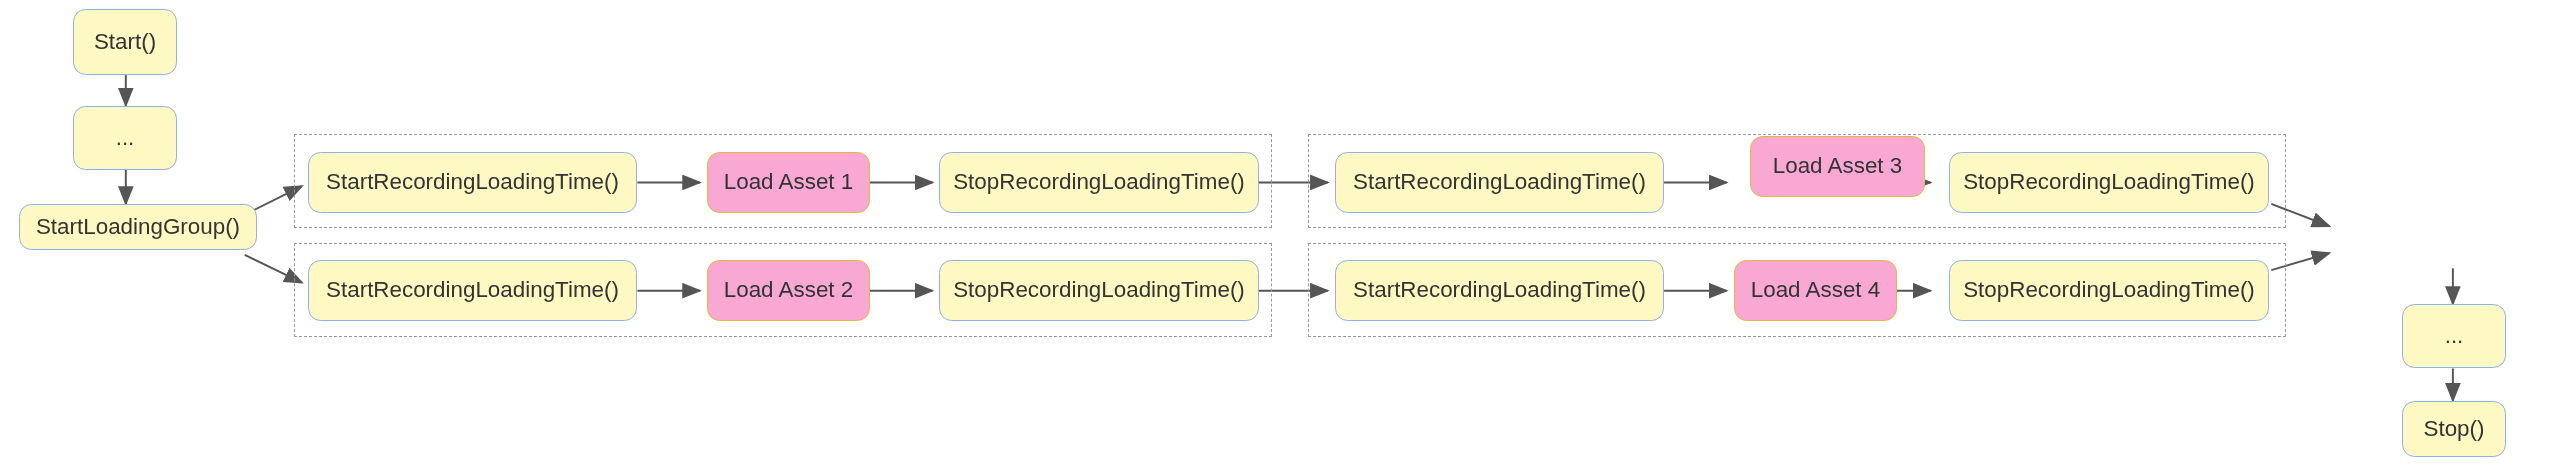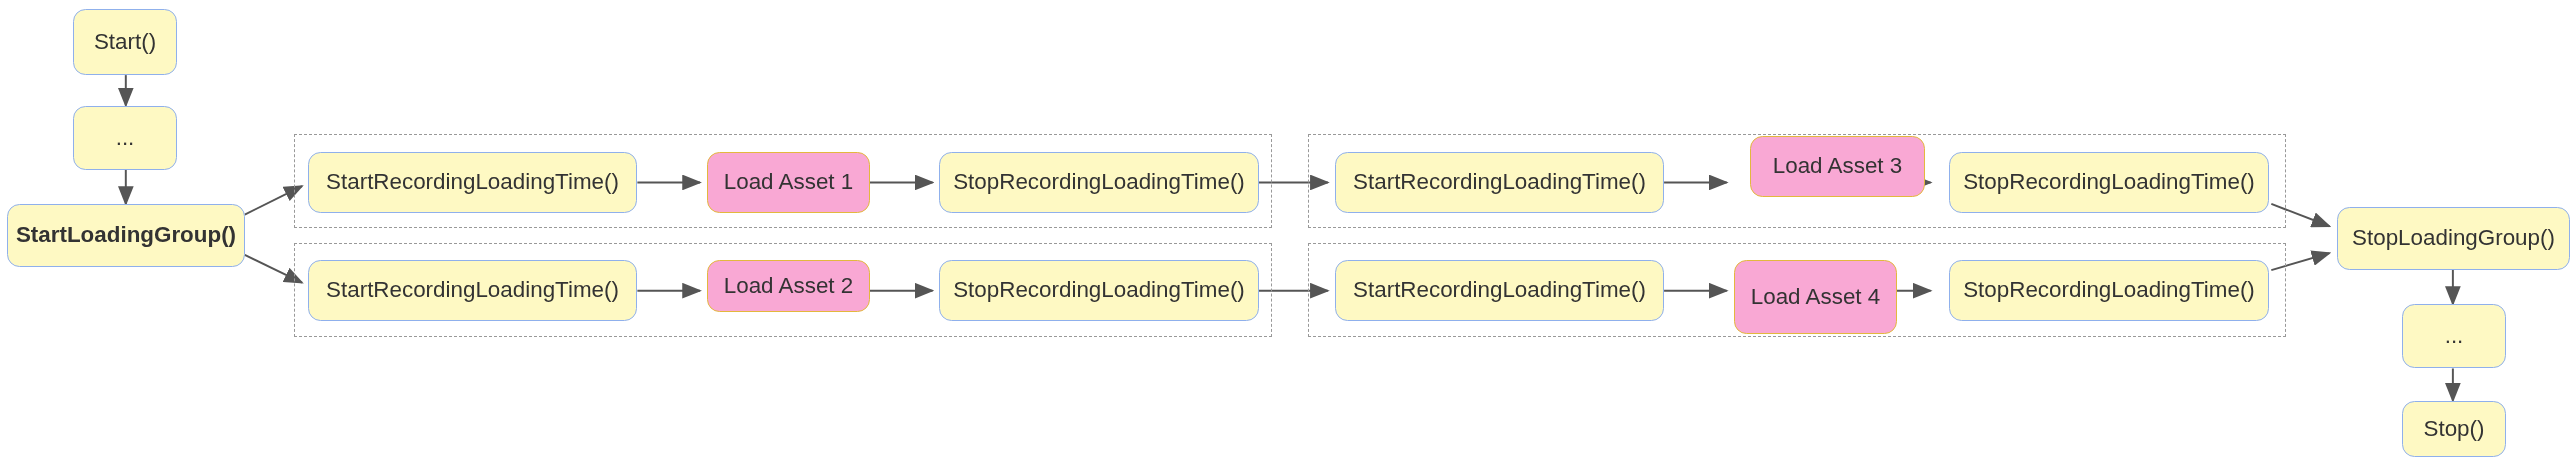--- a/index.html
+++ b/index.html
@@ -112,67 +112,64 @@
   <div class="group-box" style="left:1308px; top:243px; width:978px; height:94px;"></div>
 
   <div class="node blue" style="left:73px; top:9px; width:104px; height:66px;">
     <span class="label">Start()</span>
   </div>
 
   <div class="node blue" style="left:73px; top:106px; width:104px; height:64px;">
     <span class="label">...</span>
   </div>
 
-  <div class="node blue" style="left:7px; top:204px; width:238px; height:63px;font-weight:bold;">
+  <div class="node blue" style="left:19px; top:204px; width:238px; height:46px;">
     <span class="label">StartLoadingGroup()</span>
   </div>
 
   <div class="node blue" style="left:308px; top:152px; width:329px; height:61px;">
     <span class="label">StartRecordingLoadingTime()</span>
   </div>
   <div class="node yellow" style="left:707px; top:152px; width:163px; height:61px;">
     <span class="label">Load Asset 1</span>
   </div>
   <div class="node blue" style="left:939px; top:152px; width:320px; height:61px;">
     <span class="label">StopRecordingLoadingTime()</span>
   </div>
 
   <div class="node blue" style="left:308px; top:260px; width:329px; height:61px;">
     <span class="label">StartRecordingLoadingTime()</span>
   </div>
-  <div class="node yellow" style="left:707px; top:260px; width:163px; height:52px;text-align:right;">
+  <div class="node yellow" style="left:707px; top:260px; width:163px; height:61px;text-align:right;">
     <span class="label">Load Asset 2</span>
   </div>
   <div class="node blue" style="left:939px; top:260px; width:320px; height:61px;">
     <span class="label">StopRecordingLoadingTime()</span>
   </div>
 
   <div class="node blue" style="left:1335px; top:152px; width:329px; height:61px;">
     <span class="label">StartRecordingLoadingTime()</span>
   </div>
   <div class="node yellow" style="left:1734px; top:136px; width:175px; height:61px;margin-left:16px;">
     <span class="label">Load Asset 3</span>
   </div>
   <div class="node blue" style="left:1949px; top:152px; width:320px; height:61px;">
     <span class="label">StopRecordingLoadingTime()</span>
   </div>
 
   <div class="node blue" style="left:1335px; top:260px; width:329px; height:61px;">
     <span class="label">StartRecordingLoadingTime()</span>
   </div>
-  <div class="node yellow" style="left:1734px; top:260px; width:163px; height:74px;">
+  <div class="node yellow" style="left:1734px; top:260px; width:163px; height:61px;">
     <span class="label">Load Asset 4</span>
   </div>
   <div class="node blue" style="left:1949px; top:260px; width:320px; height:61px;">
     <span class="label">StopRecordingLoadingTime()</span>
   </div>
 
-  <div class="node blue" style="left:2337px; top:207px; width:233px; height:63px;">
-    <span class="label">StopLoadingGroup()</span>
-  </div>
 
   <div class="node blue" style="left:2402px; top:304px; width:104px; height:64px;">
     <span class="label">...</span>
   </div>
 
   <div class="node blue" style="left:2402px; top:401px; width:104px; height:56px;">
     <span class="label">Stop()</span>
   </div>
 
 </div>

